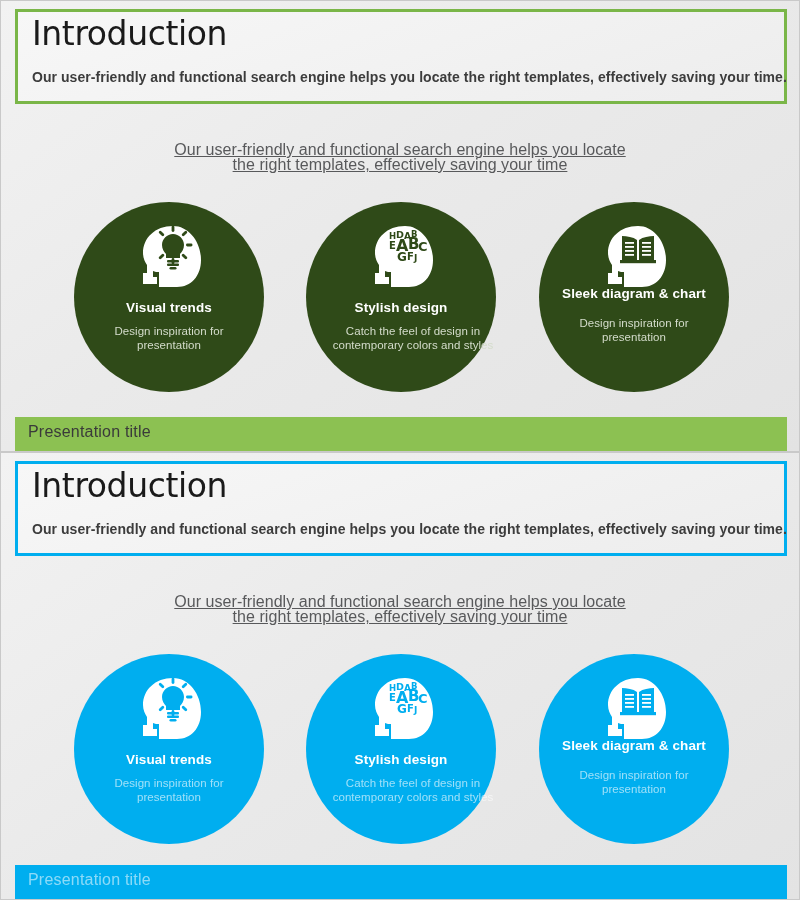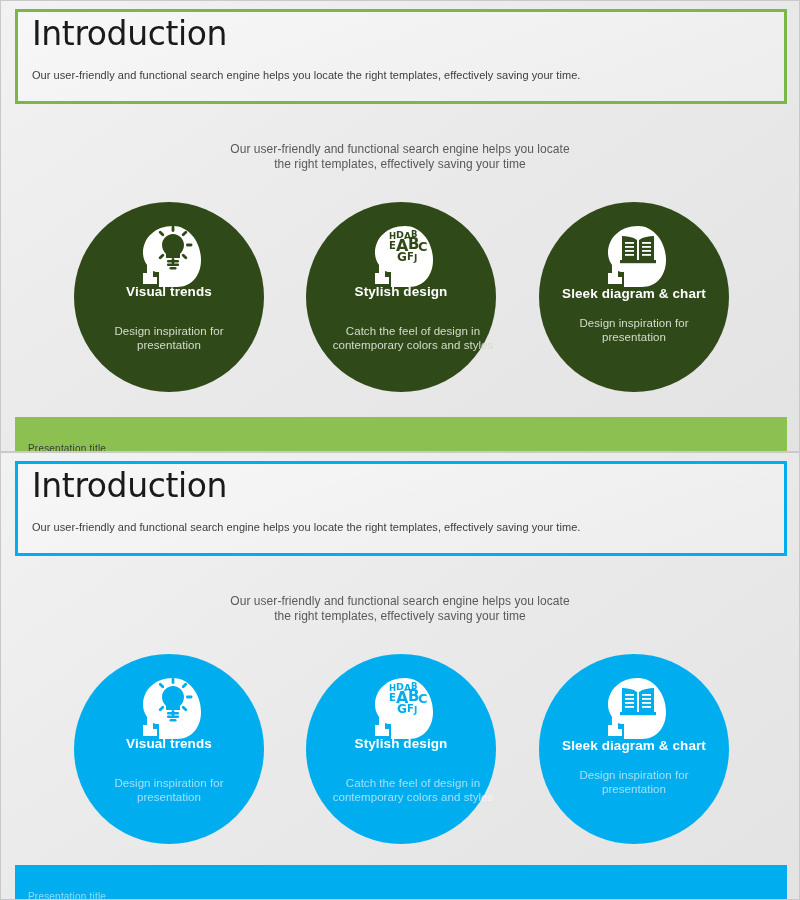--- a/index.html
+++ b/index.html
@@ -55,37 +55,38 @@
     font-weight: 400;
     letter-spacing: -0.4px;
     color: #1a1a1a;
     font-family: "DejaVu Sans", sans-serif;
     white-space: nowrap;
   }
   .header-sub {
     position: absolute;
     left: 14px;
     top: 57px;
-    font-size: 11px;
-    font-weight: 400;
+    font-size: 14px;
+    font-weight: 700;
     color: #3c3c3c;
     letter-spacing: 0.05px;
     white-space: nowrap;
   }
 
   
   .lead {
     position: absolute;
     left: 0;
     right: 0;
     text-align: center;
-    font-size: 12px;
+    font-size: 16px;
     line-height: 15px;
     color: #58595b;
     letter-spacing: 0.05px;
+    text-decoration: underline;
   }
   .lead-green { top: 141px; }
   .lead-blue  { top: 141px; }
 
   
   .circles {
     position: absolute;
     left: 0;
     top: 201px;
     width: 800px;
@@ -116,21 +117,21 @@
     display: flex;
     align-items: center;
     justify-content: center;
   }
   .icon-wrap svg { display: block; }
 
   .circle-title {
     position: absolute;
     left: 10px;
     width: 170px;
-    top: 82px;
+    top: 98px;
     font-size: 13.5px;
     font-weight: bold;
     line-height: 15px;
     letter-spacing: 0.1px;
   }
   .circle-title.two-line { top: 84px; }
 
   .circle-body {
     position: absolute;
     left: 8px;
@@ -155,22 +156,22 @@
     left: 14px;
     width: 772px;
     height: 34px;
   }
   .footer-green { top: 416px; background: #8cc152; }
   .footer-blue  { top: 412px; background: #00AEEF; }
 
   .footer-label {
     position: absolute;
     left: 13px;
-    top: 26px;
-    font-size: 10px;
+    top: 6px;
+    font-size: 16px;
     letter-spacing: 0.2px;
   }
   .footer-green .footer-label { color: #3a3a3a; }
   .footer-blue  .footer-label { color: rgba(255,255,255,0.55); }
 </style>
 </head>
 <body>
 
 <div class="page">
 

